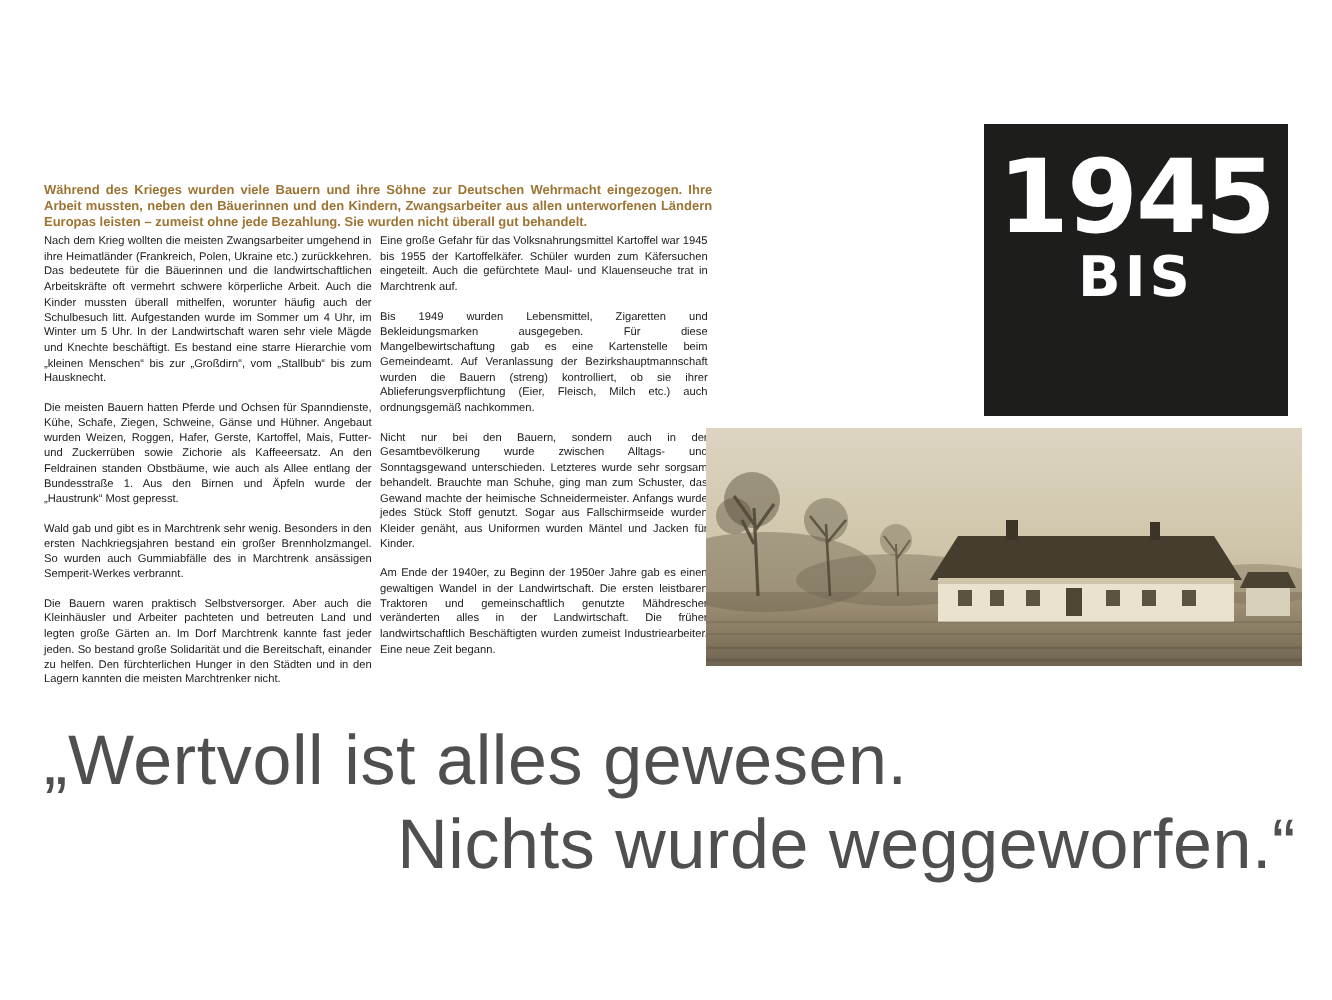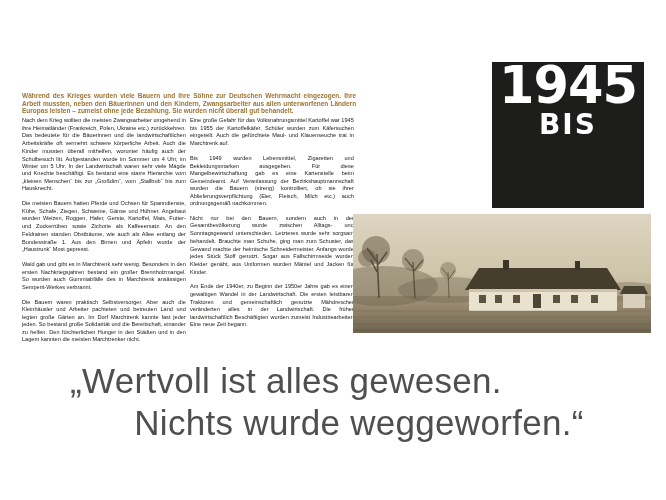--- a/index.html
+++ b/index.html
@@ -27,38 +27,38 @@
     width:252px; transform:scale(0.65); transform-origin:top left;
     font-size:8.6px; line-height:11.7px; color:#20201e;
     text-align:justify;
   }
   .col-inner p { margin-bottom:11px; }
 
   .badge {
     position:absolute; left:492px; top:62px; width:152px; height:146px;
     background:#1d1d1b; color:#ffffff; text-align:center;
     font-family:"DejaVu Sans", sans-serif; font-weight:800;
-    padding-top:0;
+    padding-top:14px;
   }
   .badge .year { font-size:51px; line-height:48px; letter-spacing:-1px; }
   .badge .bis  { font-size:28px; line-height:30px; letter-spacing:2px; }
 
   .photo {
     position:absolute; left:353px; top:214px; width:298px; height:119px;
     overflow:hidden; background:#cfc5ad;
   }
   .photo svg { display:block; }
 
   .quote {
     position:absolute; left:22px; right:18px; top:360px;
     color:#4f4f4f; font-weight:300;
-    font-size:35px; line-height:42px; letter-spacing:0.3px;margin-left:48px;
+    font-size:35px; line-height:42px; letter-spacing:0.3px;
   }
   .quote .q-line1 { text-align:left; }
-  .quote .q-line2 { text-align:center; }
+  .quote .q-line2 { text-align:right; }
 </style>
 </head>
 <body>
 
 <div class="page">
 
 
   <div class="intro-wrap">
     <p class="intro">Während des Krieges wurden viele Bauern und ihre Söhne zur Deutschen Wehrmacht eingezogen. Ihre Arbeit mussten, neben den Bäuerinnen und den Kindern, Zwangsarbeiter aus allen unterworfenen Ländern Europas leisten – zumeist ohne jede Bezahlung. Sie wurden nicht überall gut behandelt.</p>
   </div>

